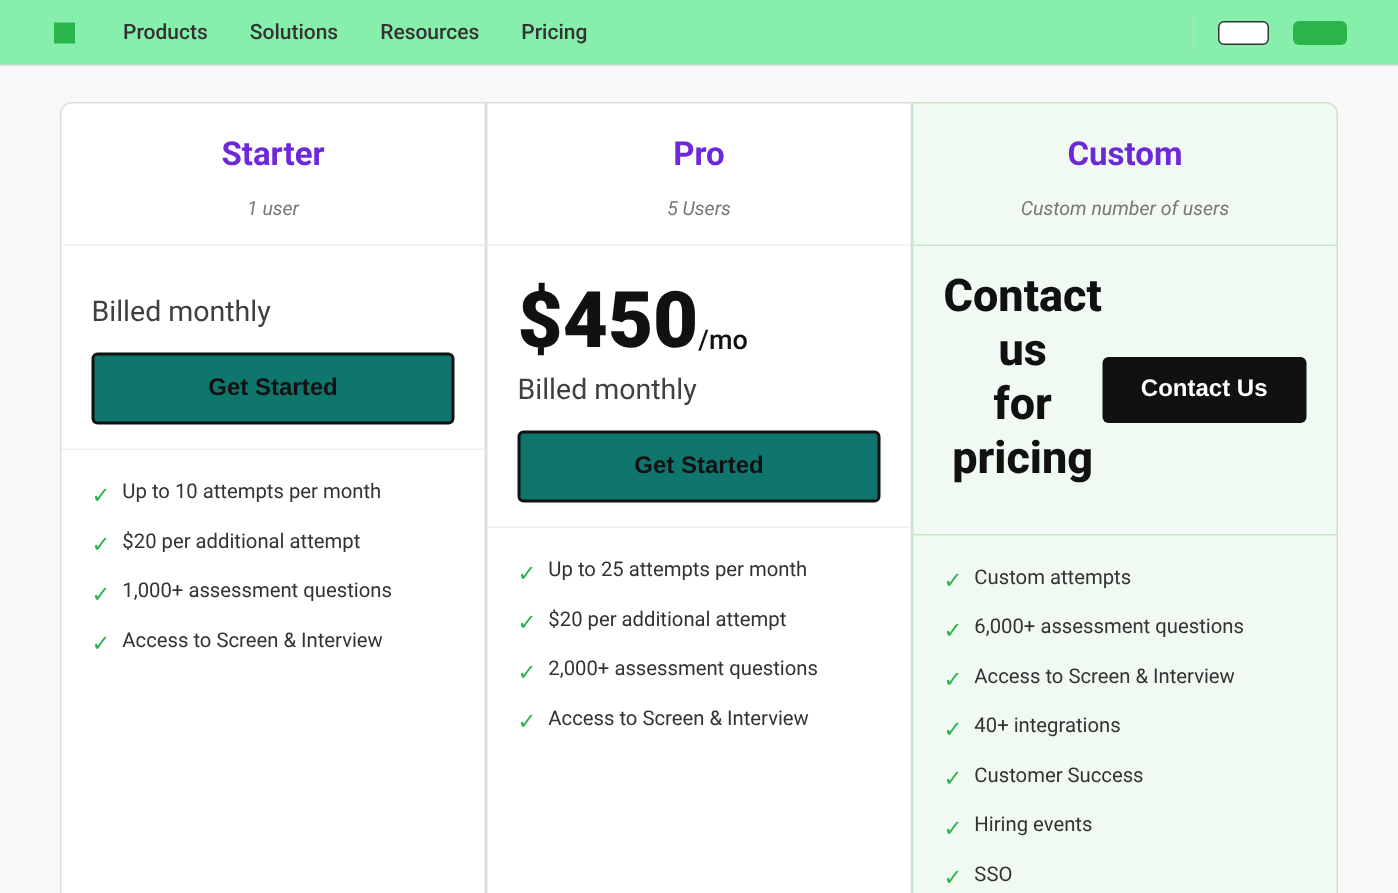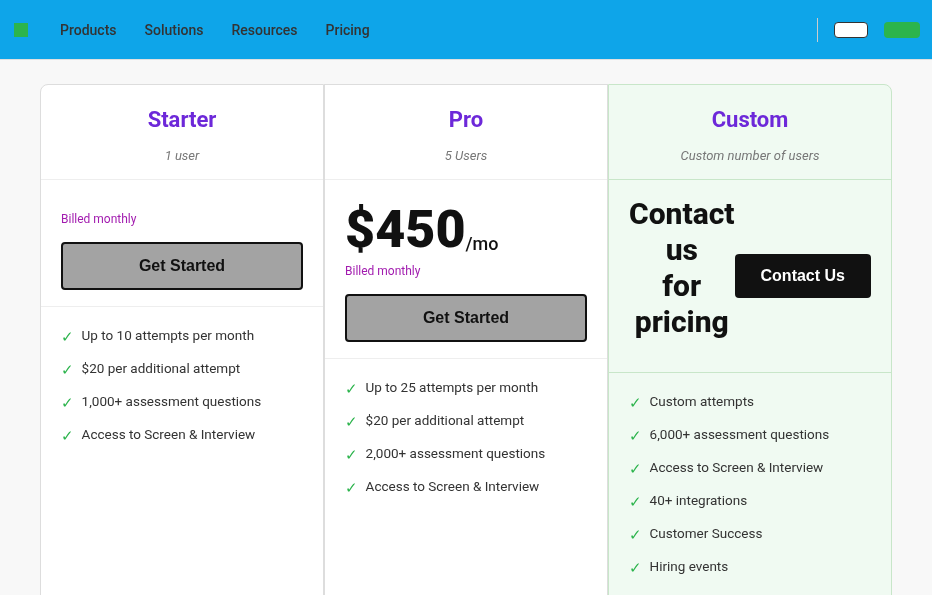--- a/index.html
+++ b/index.html
@@ -1,22 +1,22 @@
 <!DOCTYPE html>
 <html><head>
   <meta charset="utf-8">
   <style>
     * { box-sizing: border-box; margin: 0; padding: 0; }
     body { font-family: -apple-system, BlinkMacSystemFont, 'Segoe UI', Roboto, sans-serif; background: #fff; color: #333; }
 
     
     nav {
       display: flex; align-items: center; justify-content: space-between;
-      padding: 0 12px; height: 60px; border-bottom: 1px solid #e0e0e0;
-      background: #0ea5e9; position: relative; z-index: 10;
+      padding: 0 34px; height: 44px; border-bottom: 1px solid #e0e0e0;
+      background: #86efac; position: relative; z-index: 10;
     }
     .nav-left { display: flex; align-items: center; gap: 32px; }
     .nav-logo { display: flex; align-items: center; font-weight: 700; font-size: 20px; color: #222; }
     .nav-logo .logo-square { width: 14px; height: 14px; background: #2cb44c; display: inline-block; margin-left: 2px; }
     .nav-links { display: flex; gap: 28px; }
     .nav-links a { text-decoration: none; color: #333; font-size: 14px; font-weight: 500; }
     .nav-right { display: flex; align-items: center; gap: 16px; }
     .nav-right .for-dev { font-size: 14px; color: #333; font-weight: 500; cursor: pointer; }
     .nav-divider { width: 1px; height: 24px; background: #ccc; }
     .btn-request { font-size: 14px; font-weight: 600; color: #333; border: 1.5px solid #333; border-radius: 4px; padding: 7px 16px; background: #fff; cursor: pointer; }
@@ -51,27 +51,27 @@
     .plan-pricing {
       padding: 24px 20px 16px; text-align: left; border-bottom: 1px solid #eee;
     }
     .plan-card.custom .plan-pricing {
       display: flex; align-items: center; justify-content: center;
       flex-direction: row; border-bottom-color: #c8e6c9; padding: 16px 20px;
     }
 
     .price-amount { font-size: 52px; font-weight: 900; color: #111; line-height: 1; display: inline; }
     .price-mo { font-size: 18px; font-weight: 500; color: #111; vertical-align: bottom; line-height: 1.4; }
-    .price-billed { font-size: 12px; color: #a21caf; margin-top: 8px; }
+    .price-billed { font-size: 19px; color: #404040; margin-top: 8px; }
     .contact-text { font-size: 30px; font-weight: 800; color: #111; text-align: center; line-height: 1.2; margin-bottom: 16px; }
 
     .btn-get-started {
       display: block; width: 100%; padding: 13px; margin: 16px 0 0;
       font-size: 16px; font-weight: 700; color: #111;
-      background: #a3a3a3; border: 2px solid #111; border-radius: 4px; cursor: pointer;
+      background: #0f766e; border: 2px solid #111; border-radius: 4px; cursor: pointer;
       text-align: center;
     }
     .btn-contact {
       display: block; width: 100%; padding: 13px;
       font-size: 16px; font-weight: 700; color: #fff;
       background: #111; border: none; border-radius: 4px; cursor: pointer;
       text-align: center;
     }
 
     

